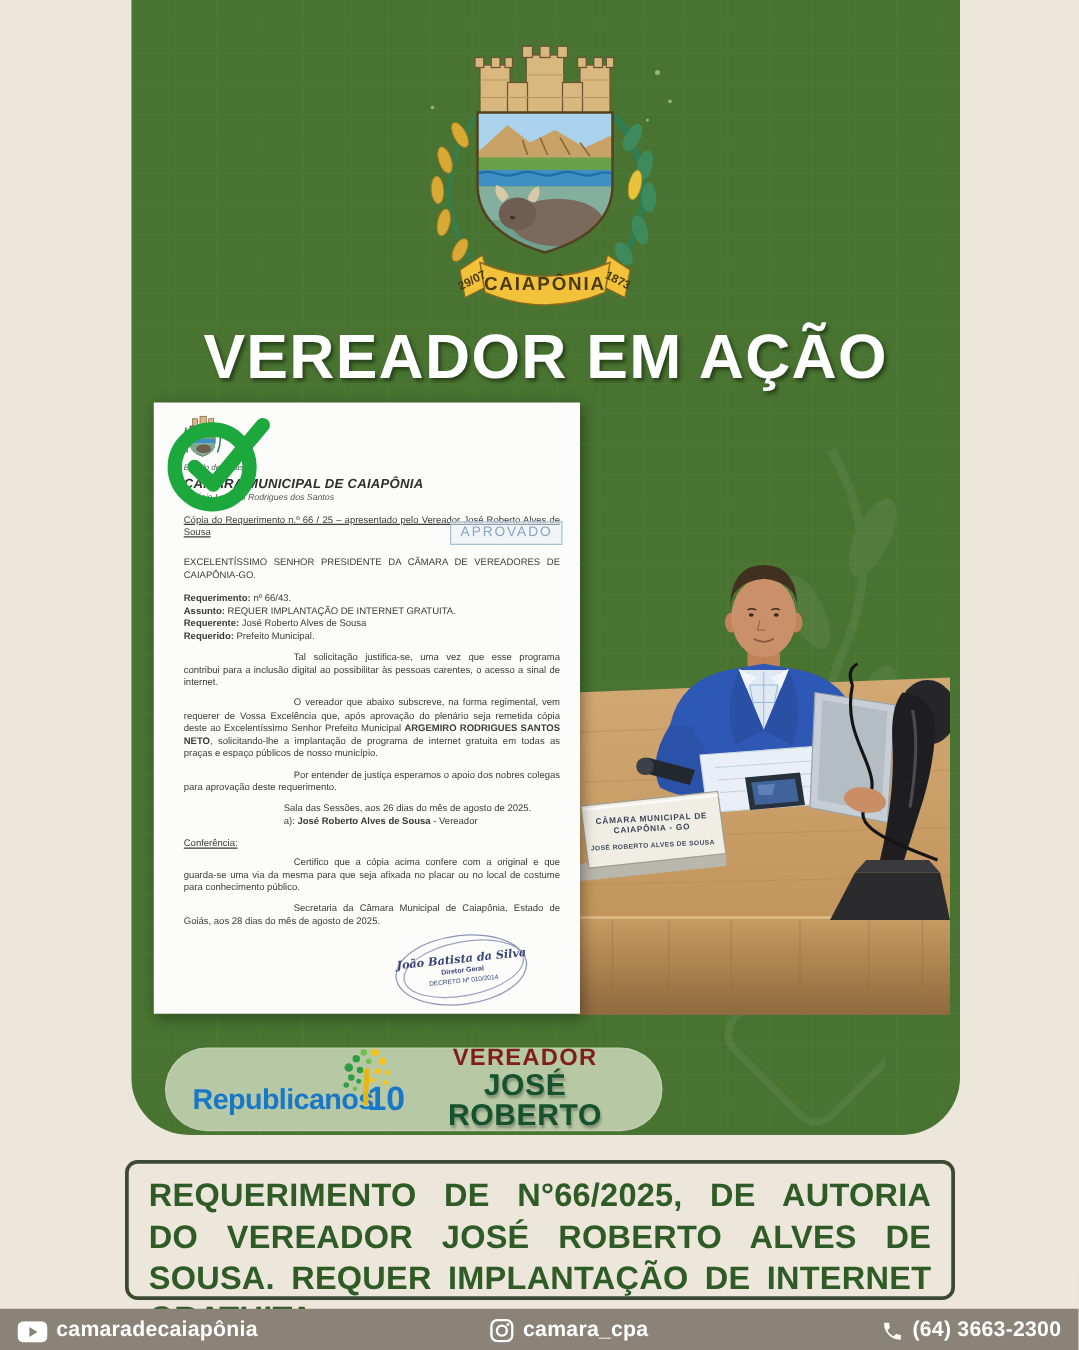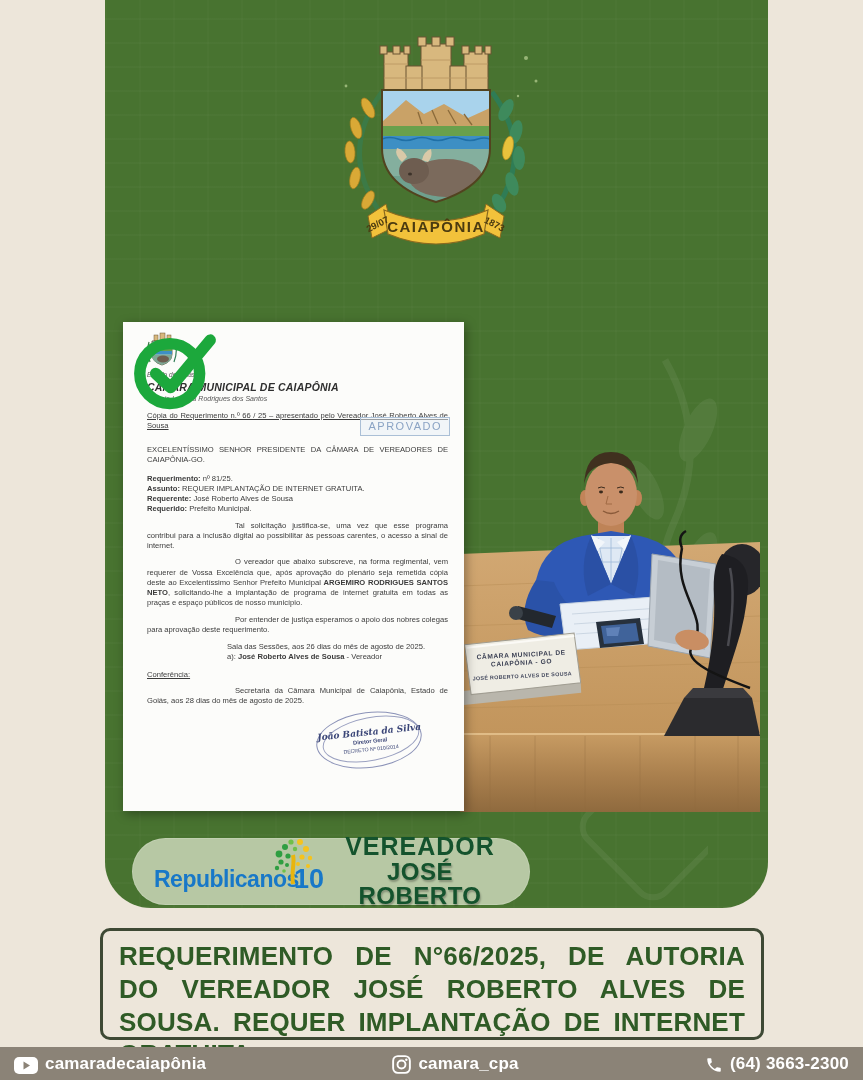--- a/index.html
+++ b/index.html
@@ -61,21 +61,21 @@
   .photo{position:absolute;left:460px;top:436px;width:300px;height:376px;}
 
   
   .pill{position:absolute;left:132px;top:838px;width:398px;height:67px;border-radius:34px;
     background:#B7C8A4;display:flex;align-items:center;box-shadow:inset 0 0 0 1px rgba(255,255,255,.15);}
   .logo{position:relative;margin-left:22px;width:170px;height:54px;}
   .logo .word{position:absolute;left:0;bottom:6px;font-size:23px;font-weight:700;color:#1878C8;letter-spacing:-.5px;}
   .logo .num{position:absolute;right:0;bottom:4px;font-size:27px;font-weight:800;color:#1878C8;}
   .logo svg{position:absolute;right:8px;top:-12px;}
   .pill-names{flex:1;text-align:center;padding-right:14px;line-height:1.02;}
-  .pill-role{font-size:25px;font-weight:800;color:#14532d;letter-spacing:1px;}
+  .pill-role{font-size:19px;font-weight:800;color:#7f1d1d;letter-spacing:1px;}
   .pill-name{font-size:24px;font-weight:800;color:#14532d;letter-spacing:.5px;
     text-shadow:1px 2px 2px rgba(0,0,0,.28);}
 
   
   .caption-box{position:absolute;left:100px;top:928px;width:664px;height:112px;border:3px solid #3E4934;
     border-radius:10px;background:#EDE6DA;padding:9px 16px;
     font-size:26px;font-weight:800;color:#2F5B26;text-align:justify;line-height:1.26;
     letter-spacing:.2px;word-spacing:3px;}
 
   
@@ -191,20 +191,21 @@
           <path d="M46,190 l18,-12 l6,24 l-20,10 Z" fill="#F2C23B" stroke="#8A6A1F" stroke-width="1"></path>
           <path d="M182,190 l-18,-12 l-6,24 l20,10 Z" fill="#F2C23B" stroke="#8A6A1F" stroke-width="1"></path>
           <path d="M62,184 Q114,206 166,184 L162,208 Q114,228 66,208 Z" fill="#F2C23B" stroke="#8A6A1F" stroke-width="1.2"></path>
           <text x="114" y="206" text-anchor="middle" font-size="15" font-weight="700" fill="#4A3A10" letter-spacing="1.5" font-family="Liberation Sans, sans-serif">CAIAPÔNIA</text>
           <text x="57" y="201" text-anchor="middle" font-size="9.5" font-weight="700" fill="#4A3A10" transform="rotate(-27 57 201)" font-family="Liberation Sans, sans-serif">29/07</text>
           <text x="171" y="201" text-anchor="middle" font-size="9.5" font-weight="700" fill="#4A3A10" transform="rotate(27 171 201)" font-family="Liberation Sans, sans-serif">1873</text>
         </g>
       </svg>
     </div>
 
+    <div class="title">VEREADOR EM AÇÃO</div>
   </div>
 
   <div class="photo">
     <svg width="300" height="376" viewBox="0 0 300 376">
       <defs>
         <linearGradient id="deskFront" x1="0" y1="0" x2="0" y2="1">
           <stop offset="0" stop-color="#C89C63"></stop>
             <stop offset=".55" stop-color="#A97F4D"></stop>
             <stop offset="1" stop-color="#8F6A3E"></stop>
         </linearGradient>
@@ -329,34 +330,35 @@
       <div class="doc-org">CÂMARA MUNICIPAL DE CAIAPÔNIA</div>
       <div class="doc-palace">Palácio Lourival Rodrigues dos Santos</div>
     </div>
 
     <div class="doc-copy"><span>Cópia do Requerimento n.º 66 / 25 – apresentado pelo Vereador José Roberto Alves de Sousa</span></div>
     <div class="stamp-approved">APROVADO</div>
 
     <div class="doc-salut">EXCELENTÍSSIMO SENHOR PRESIDENTE DA CÂMARA DE VEREADORES DE CAIAPÔNIA-GO.</div>
 
     <div class="doc-fields">
-      <div><b>Requerimento:</b><span> nº 81/25.</span></div>
+      <div><b>Requerimento:</b><span> nº 66/43.</span></div>
       <div><b>Assunto:</b><span> REQUER IMPLANTAÇÃO DE INTERNET GRATUITA.</span></div>
       <div><b>Requerente:</b><span> José Roberto Alves de Sousa</span></div>
       <div><b>Requerido:</b><span> Prefeito Municipal.</span></div>
     </div>
 
     <p class="ind">Tal solicitação justifica-se, uma vez que esse programa contribui para a inclusão digital ao possibilitar às pessoas carentes, o acesso a sinal de internet.</p>
     <p class="ind"><span>O vereador que abaixo subscreve, na forma regimental, vem requerer de Vossa Excelência que, após aprovação do plenário seja remetida cópia deste ao Excelentíssimo Senhor Prefeito Municipal </span><b>ARGEMIRO RODRIGUES SANTOS NETO</b><span>, solicitando-lhe a implantação de programa de internet gratuita em todas as praças e espaço públicos de nosso município.</span></p>
     <p class="ind">Por entender de justiça esperamos o apoio dos nobres colegas para aprovação deste requerimento.</p>
 
     <div class="sess">Sala das Sessões, aos 26 dias do mês de agosto de 2025.</div>
     <div class="sigline"><span>a): </span><b>José Roberto Alves de Sousa</b><span> - Vereador</span></div>
 
     <div class="conf">Conferência:</div>
+    <p class="ind" style="margin-top:3px">Certifico que a cópia acima confere com a original e que guarda-se uma via da mesma para que seja afixada no placar ou no local de costume para conhecimento público.</p>
     <p class="ind">Secretaria da Câmara Municipal de Caiapônia, Estado de Goiás, aos 28 dias do mês de agosto de 2025.</p>
 
     <div class="sig-stamp">
       <div class="sig-ellipse"></div>
       <div class="sig-ellipse2"></div>
       <div class="sig-text">
         <div class="sig-name">João Batista da Silva</div>
         <div class="sig-role">Diretor Geral</div>
         <div class="sig-decree">DECRETO Nº 010/2014</div>
       </div>

